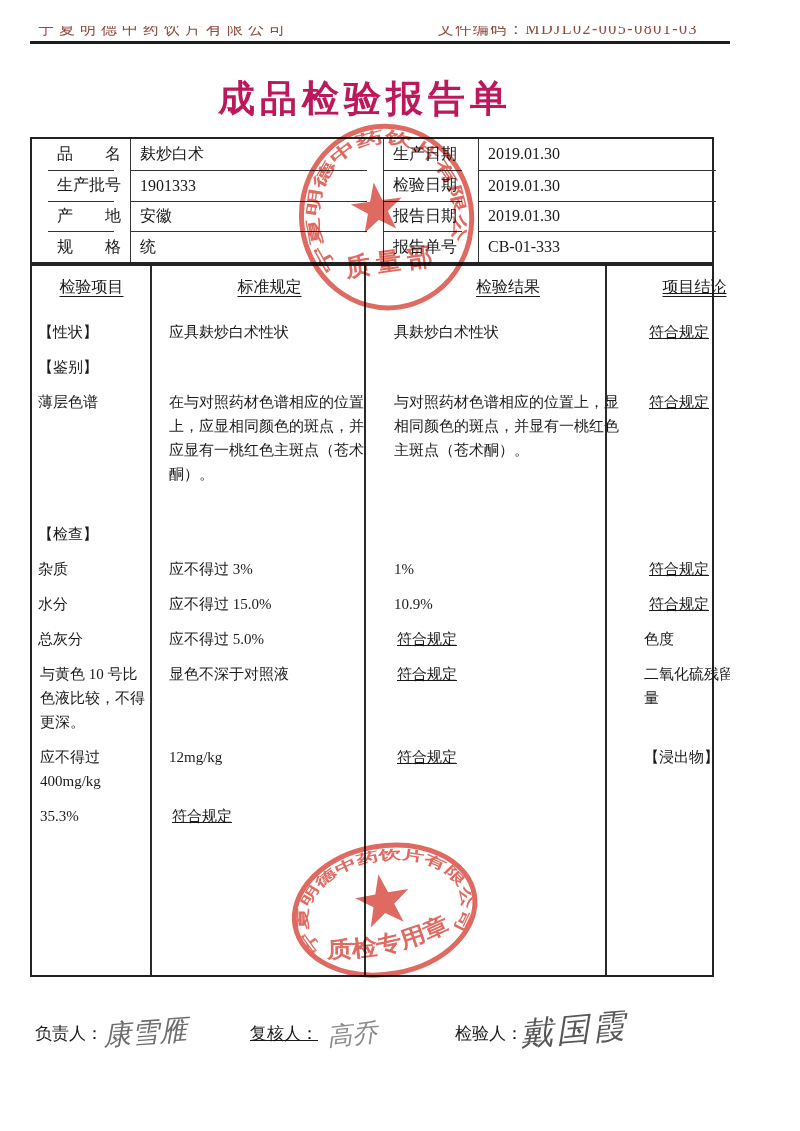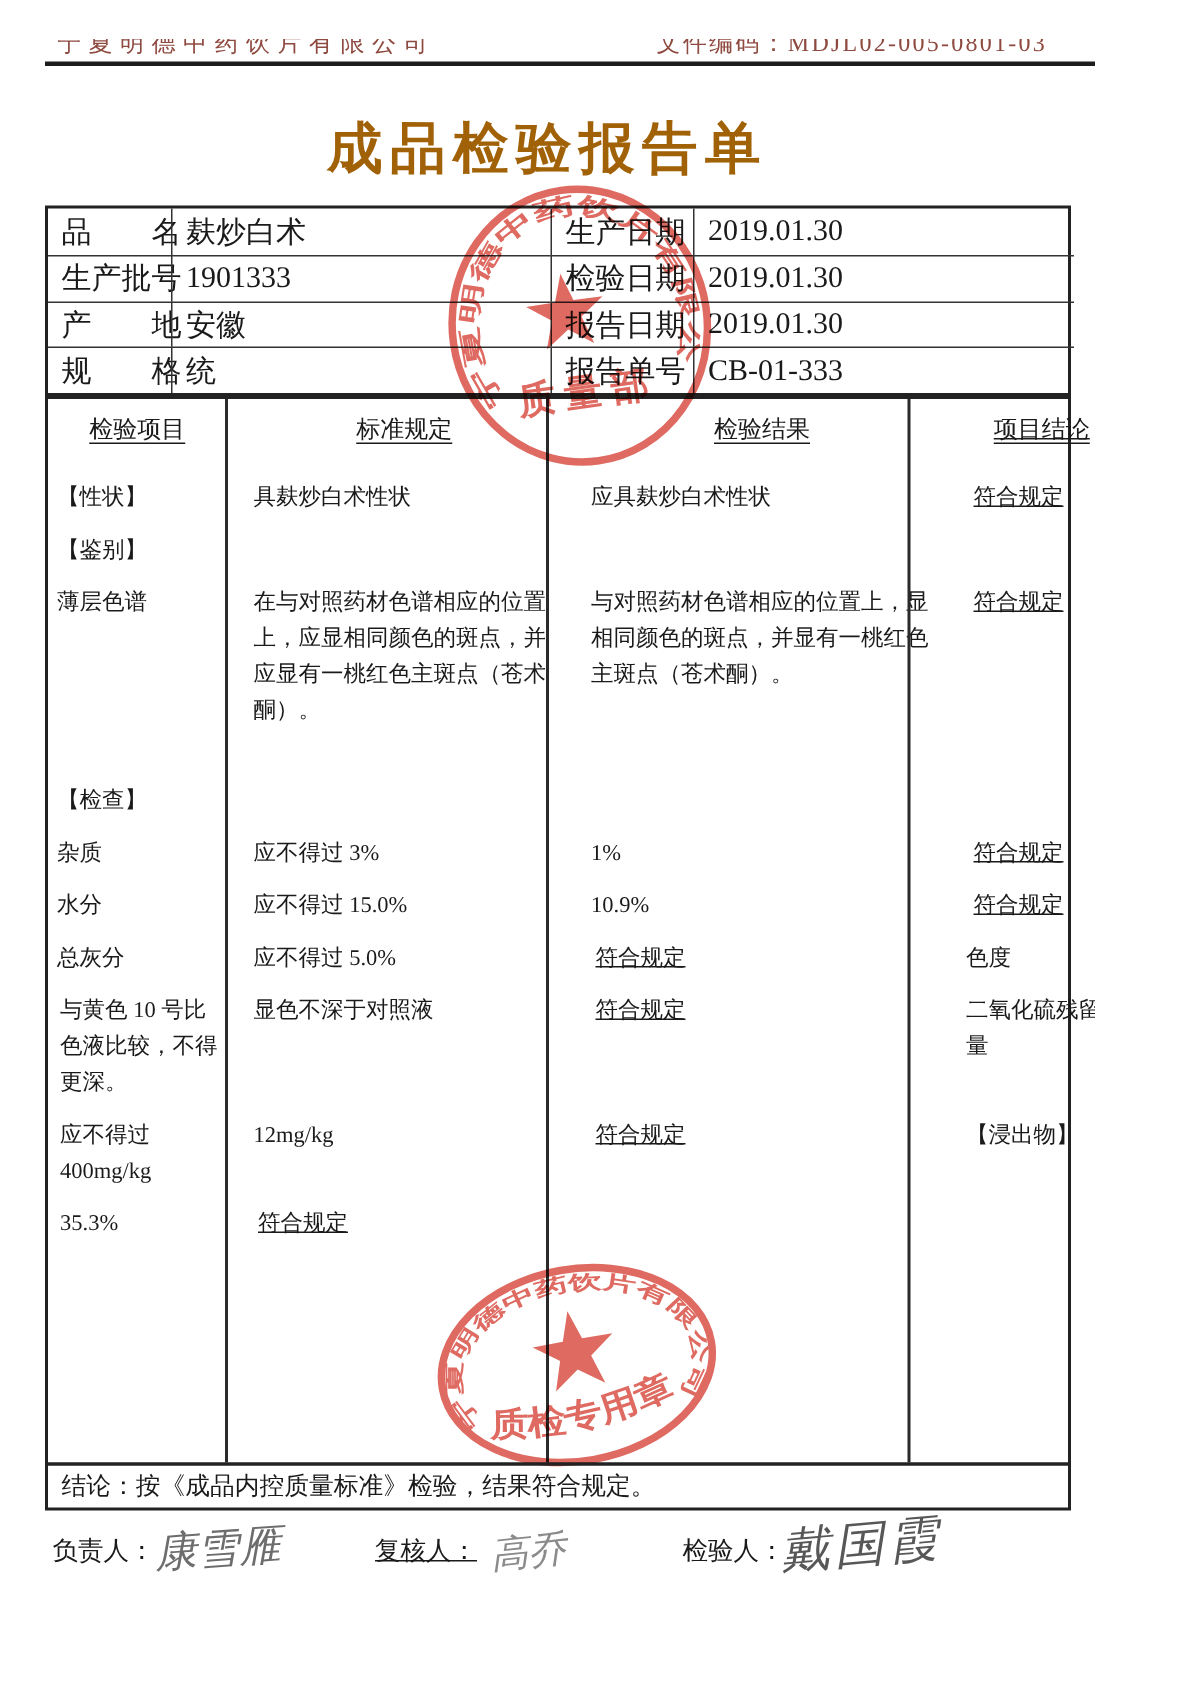--- a/index.html
+++ b/index.html
@@ -10,27 +10,27 @@
   
   .hdr-clip { position:absolute; top:26px; height:15px; overflow:hidden; }
   .hdr-clip.left { left:38px; width:330px; }
   .hdr-clip.right { right:32px; width:360px; text-align:right; }
   .hdr-clip span { display:block; margin-top:-7px; font-size:16px; color:#8e4a40; white-space:nowrap; }
   .hdr-clip.left span { letter-spacing:5px; }
   .hdr-clip.right span { letter-spacing:1.5px; }
   .hdr-rule { position:absolute; left:30px; top:41px; width:740px; height:2.5px; background:#1d1d1d; }
   
   .title { position:absolute; left:0; top:74px; width:100%; text-align:center;
-           font-size:37px; font-weight:bold; letter-spacing:5px; color:#a16207; }
+           font-size:37px; font-weight:bold; letter-spacing:5px; color:#be185d; }
   
   .info-table { position:absolute; left:30px; top:137px; width:684px; height:127px;
     box-sizing:border-box; border:2px solid #222; display:grid;
     grid-template-columns:82px 253px 95px 254px; grid-auto-rows:1fr; }
-  .icell { box-sizing:border-box; display:flex; align-items:center; font-size:20px;
-    padding-left:9px; border-top:1px solid #333; border-left:1px solid #333; white-space:nowrap; }
+  .icell { box-sizing:border-box; display:flex; align-items:center; font-size:16px;
+    padding-left:9px; border-top:1px solid #333; border-left:1px solid #333; white-space:nowrap;margin-left:16px; }
   .icell.c0 { border-left:none; }
   .icell.r0 { border-top:none; }
   
   .main-table { position:absolute; left:30px; top:264px; width:684px; height:713px;
     box-sizing:border-box; border:2px solid #222; }
   .vline { position:absolute; top:0; bottom:0; width:1.5px; background:#2a2a2a; }
   .vl1 { left:118px; } .vl2 { left:332px; } .vl3 { left:573px; }
   .main-grid { display:grid; grid-template-columns:118px 214px 241px 107px; width:100%;gap:11px; }
   .mcell { box-sizing:border-box; font-size:15px; line-height:24px; min-height:24px;
     padding:0 5px 0 8px; }
@@ -104,22 +104,22 @@
         <div class="mcell mhead c2">
           <span>标准规定</span>
         </div>
         <div class="mcell mhead c3">
           <span>检验结果</span>
         </div>
         <div class="mcell mhead c4">
           <span>项目结论</span>
         </div>
         <div class="mcell c1">【性状】</div>
+        <div class="mcell c2">应具麸炒白术性状</div>
         <div class="mcell c3">具麸炒白术性状</div>
-        <div class="mcell c2">应具麸炒白术性状</div>
         <div class="mcell c4">符合规定</div>
         <div class="mcell c1">【鉴别】</div>
         <div class="mcell c2"></div>
         <div class="mcell c3"></div>
         <div class="mcell c4"></div>
         <div class="mcell c1">薄层色谱</div>
         <div class="mcell c2">在与对照药材色谱相应的位置上，应显相同颜色的斑点，并应显有一桃红色主斑点（苍术酮）。</div>
         <div class="mcell c3">与对照药材色谱相应的位置上，显相同颜色的斑点，并显有一桃红色主斑点（苍术酮）。</div>
         <div class="mcell c4">符合规定</div>
         <div class="blank-row"></div>
@@ -176,21 +176,20 @@
       <polygon transform="translate(95,60) scale(1.05)" points="0,-27 6.2,-8.5 25.7,-8.3 10,3.2 15.9,21.8 0,10.5 -15.9,21.8 -10,3.2 -25.7,-8.3 -6.2,-8.5"></polygon>
       <text font-size="13" font-weight="bold">
         <textPath href="#arcBottomTop" textLength="266" lengthAdjust="spacingAndGlyphs">宁夏明德中药饮片有限公司</textPath>
       </text>
       <text font-size="22.5" font-weight="bold">
         <textPath href="#arcBottomLabel" textLength="128" lengthAdjust="spacingAndGlyphs">质检专用章</textPath>
       </text>
     </svg>
   </div>
 
-  <div class="conclusion">结论：按《成品内控质量标准》检验，结果符合规定。</div>
 
   <div class="sig-label sig-l0">负责人：</div>
   <div class="sig-name sig-n0">康雪雁</div>
   <div class="sig-label sig-l1">复核人：</div>
   <div class="sig-name sig-n1">高乔</div>
   <div class="sig-label sig-l2">检验人：</div>
   <div class="sig-name sig-n2">戴国霞</div>
 
 </div>
 

